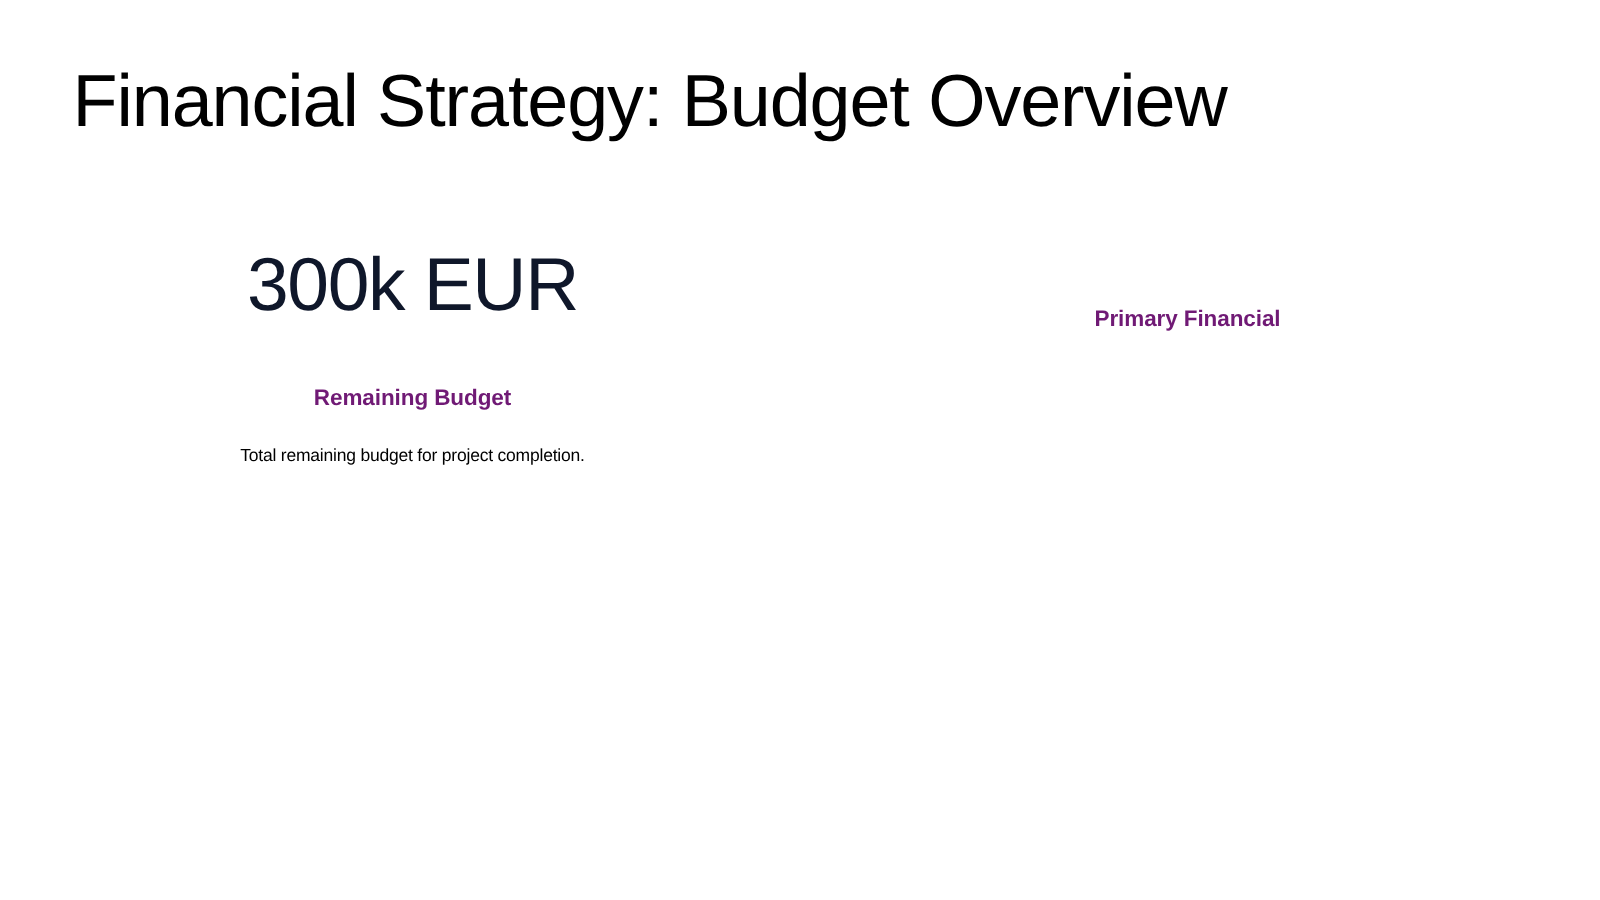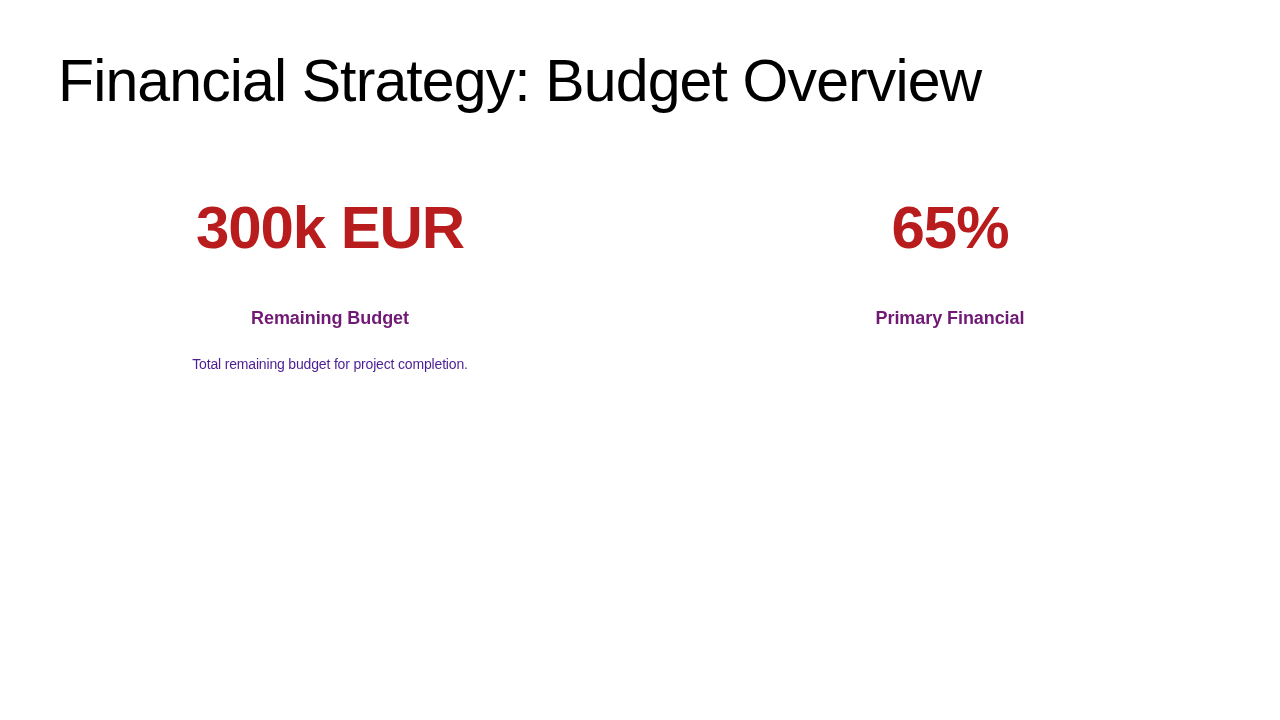--- a/index.html
+++ b/index.html
@@ -52,62 +52,61 @@
   .metric-block {
     flex: 1 1 0;
     display: flex;
     flex-direction: column;
     align-items: center;
     text-align: center;
   }
 
   .metric-value {
     font-size: 60px;
-    font-weight: 700;
+    font-weight: 400;
     line-height: 1.05;
     letter-spacing: -0.018em;
-    color: #b91c1c;
+    color: #0f172a;
     white-space: nowrap;
   }
 
   .metric-label {
     margin-top: 49px;
     font-size: 18px;
     font-weight: 700;
     line-height: 1.2;
     letter-spacing: -0.004em;
     color: #701a75;
     white-space: nowrap;
   }
 
   .metric-caption {
     margin-top: 25px;
     font-size: 14px;
     font-weight: 400;
     line-height: 1.3;
     letter-spacing: -0.012em;
-    color: #4c1d95;
+    color: #000000;
     white-space: nowrap;
   }
 </style>
 </head>
 <body>
 
 <div class="slide">
 
   <h1 class="slide-title">Financial Strategy: Budget Overview</h1>
 
   <div class="metrics-row">
 
     <div class="metric-block">
       <div class="metric-value">300k EUR</div>
       <div class="metric-label">Remaining Budget</div>
       <div class="metric-caption">Total remaining budget for project completion.</div>
     </div>
 
     <div class="metric-block">
-      <div class="metric-value">65%</div>
       <div class="metric-label">Primary Financial</div>
     </div>
 
   </div>
 
 </div>
 
 </body></html>

